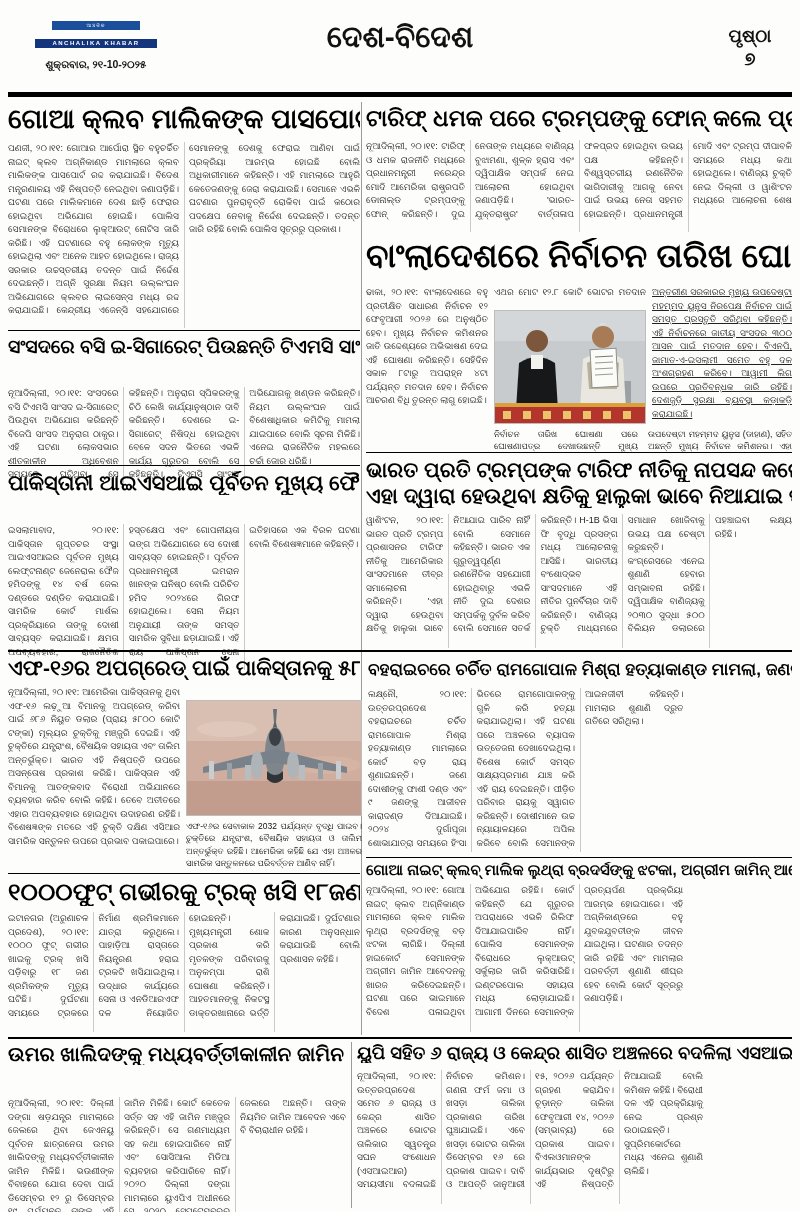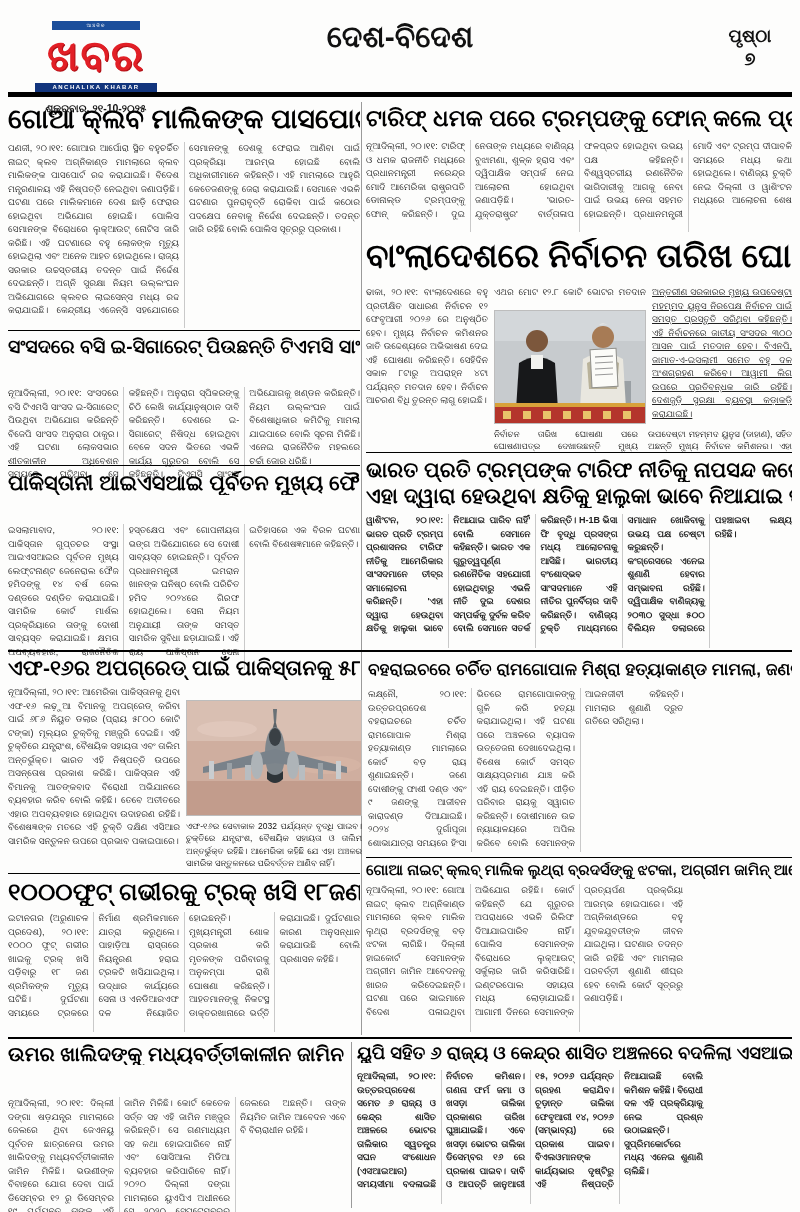--- a/index.html
+++ b/index.html
@@ -13,21 +13,21 @@
   .headline { font-weight:bold; color:#000; line-height:1.12; white-space:nowrap; overflow:hidden; }
   .body-text {
     font-size:9px; line-height:1.5; text-align:justify; color:#222;
     overflow:hidden; column-gap:10px; column-fill:auto;
     column-rule:1px solid #c9c9c9;
   }
   .cols1 { column-count:1; }
   .cols2 { column-count:2; }
   .cols3 { column-count:3;margin-top:25px; }
   .cols4 { column-count:4; }
-  .cols5 { column-count:5;font-weight:bold; }
+  .cols5 { column-count:5; }
   .caption { font-size:8.5px; line-height:1.45; color:#101010; text-align:justify; overflow:hidden; }
   .hr-black { position:absolute; background:#000; }
   .vline { position:absolute; width:1px; background:#9a9a9a; }
   
   .logo-box { text-align:center; }
   .logo-bar-top { display:inline-block; background:#1b4e9b; color:#fff; font-size:5px; line-height:9px;
     height:9px; width:88px; letter-spacing:1px; overflow:hidden; }
   .logo-title { color:#e21f26; font-weight:bold; font-size:42px; line-height:44px;
     text-shadow:1px 1px 0 #b01016; letter-spacing:2px; }
   .logo-bar-bottom { display:inline-block; background:#12357d; color:#fff; font-size:6px; line-height:9px;
@@ -38,21 +38,20 @@
   .page-box .lbl { font-size:18px; }
   .page-box .num { font-size:18px; margin-top:2px; }
   .photo-frame { overflow:hidden; background:#d8d8d8; border:1px solid #bdbdbd; }
   svg { display:block; }
 </style>
 </head>
 <body>
 
 <div class="abs logo-box" style="left:20px; top:16px; width:152px;">
   <div class="logo-bar-top">ଆଞ୍ଚଳିକ</div>
-  <div class="logo-title">ଖବର</div>
   <div class="logo-bar-bottom">ANCHALIKA KHABAR</div>
   <div class="logo-date">ଶୁକ୍ରବାର, ୨୧-10-୨୦୨୫</div>
 </div>
 
 <div class="abs section-title" style="left:250px; top:20px; width:300px;">ଦେଶ-ବିଦେଶ</div>
 
 <div class="abs page-box" style="left:720px; top:26px; width:60px;">
   <div class="lbl">ପୃଷ୍ଠା</div>
   <div class="num">୭</div>
 </div>

